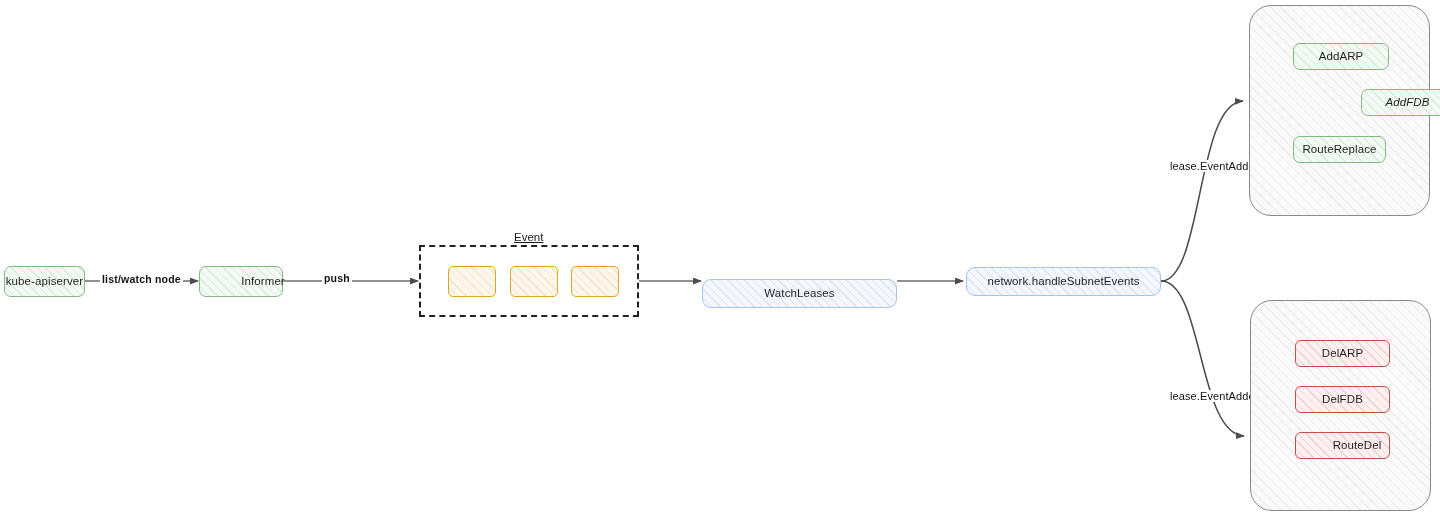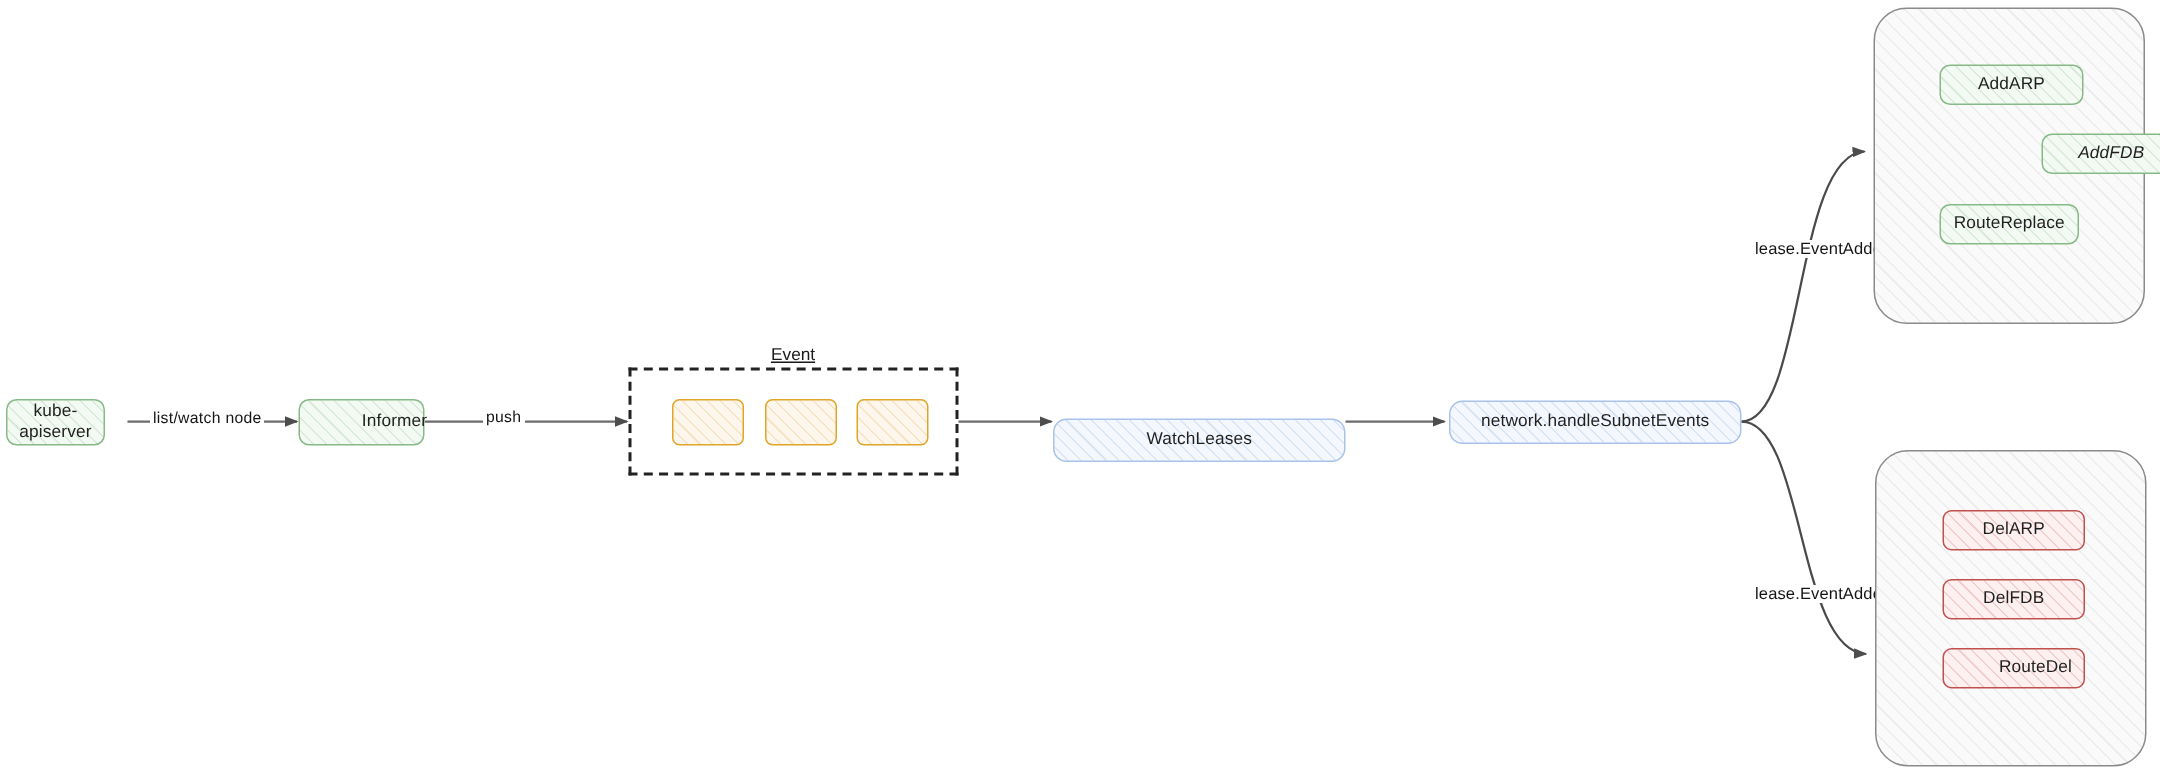--- a/index.html
+++ b/index.html
@@ -104,21 +104,21 @@
   .edge-label {
     position: absolute;
     font-size: 11px;
     color: #141414;
     background: #ffffff;
     padding: 0 2px;
     white-space: nowrap;
     letter-spacing: 0.1px;
   }
   .edge-label.bold {
-    font-weight: normal;
+    font-weight: bold;
     font-size: 10.5px;
     letter-spacing: 0.2px;
   }
   .group-title {
     position: absolute;
     font-size: 11.5px;
     color: #1a1a1a;
     white-space: nowrap;
   }
 </style>
@@ -150,21 +150,21 @@
 
   <g>
     <path d="M1161,281 C1203,281 1196,103 1243,101" stroke="#4a4a4a" stroke-width="1.5" fill="none" marker-end="url(#arrowhead)"></path>
   </g>
 
   <g>
     <path d="M1161,281 C1203,281 1198,434 1244,436" stroke="#4a4a4a" stroke-width="1.5" fill="none" marker-end="url(#arrowhead)"></path>
   </g>
 </svg>
 
-<div class="node hatch-green" style="left:4px; top:266px; width:66px; height:31px;">
+<div class="node hatch-green" style="left:4px; top:266px; width:81px; height:31px;">
   <span>kube-apiserver</span>
 </div>
 
 <div class="node hatch-green" style="left:199px; top:266px; width:84px; height:31px;padding-left:44px;">
   <span>Informer</span>
 </div>
 
 <div class="group-title" style="left:514px; top:231px;text-decoration:underline;">Event</div>
 
 <div class="group-dashed" style="left:419px; top:245px; width:220px; height:72px;"></div>

